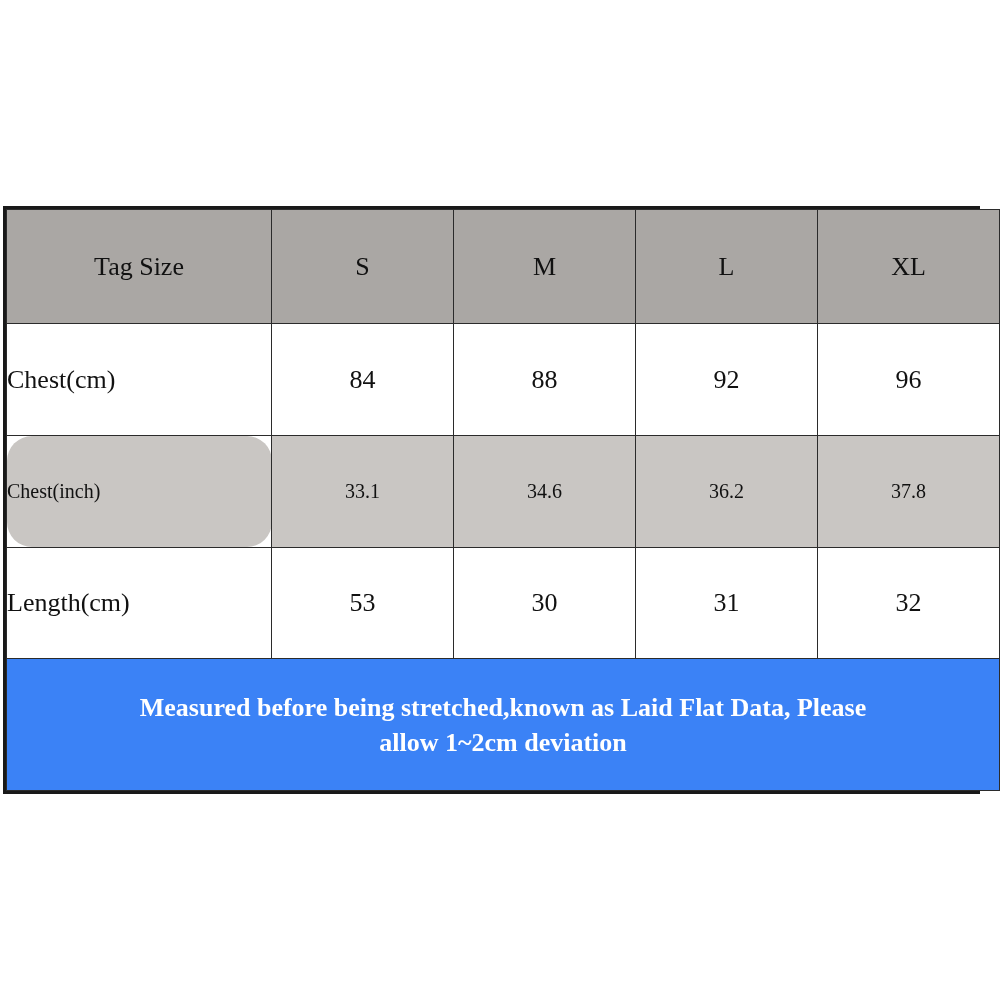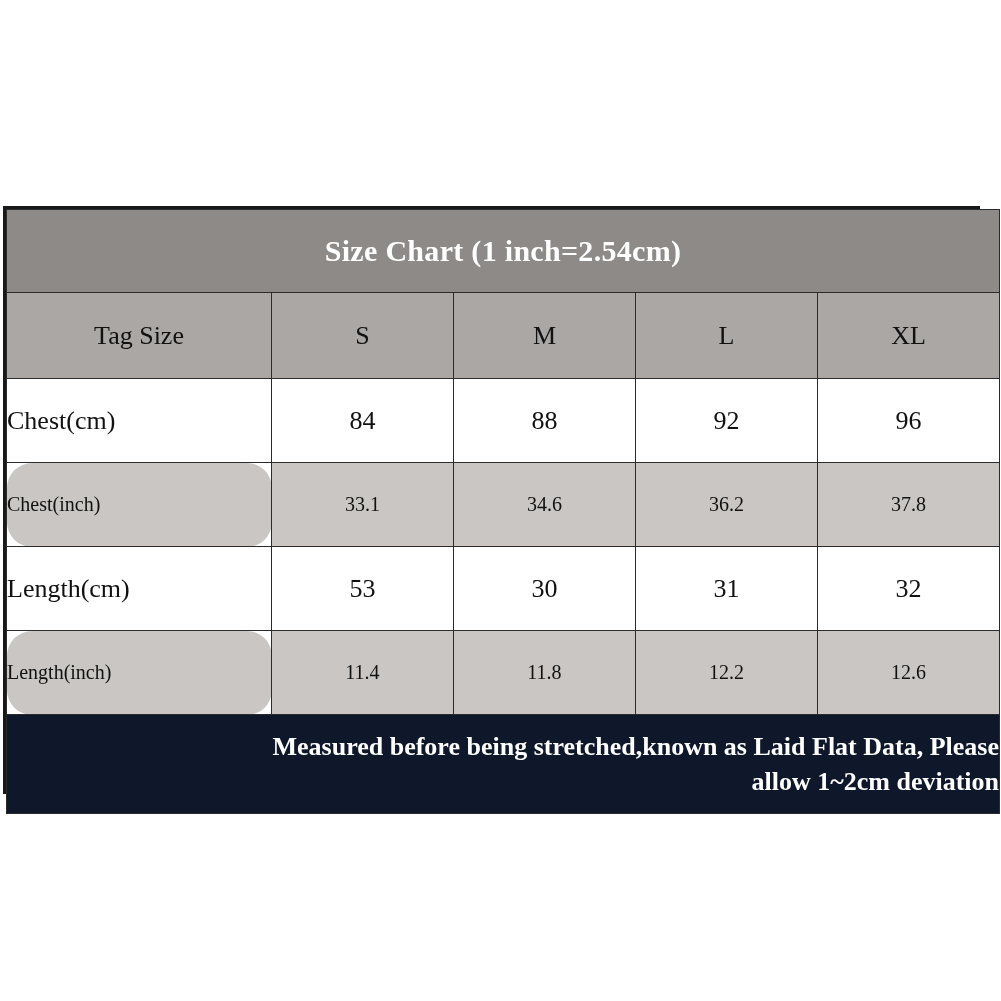--- a/index.html
+++ b/index.html
@@ -46,23 +46,23 @@
   .title-cell {
     background: #8d8a87;
     color: #ffffff;
     text-align: center;
     font-weight: bold;
     font-size: 30px;
     height: 82px;
     letter-spacing: 0.3px;
   }
   .footer-cell {
-    background: #0f172a;
+    background: #3b82f6;
     color: #ffffff;
-    text-align: right;
+    text-align: center;
     font-weight: bold;
     font-size: 26px;
     line-height: 1.35;
     height: 98px;
     padding: 4px 10px;
   }
   .hdr-row td {
     background: #aaa7a4;
     height: 85px;
     font-size: 26px;
@@ -105,23 +105,20 @@
   <div id="chart-wrap">
     <table class="size-chart">
       <colgroup>
         <col class="c-label">
         <col class="c-data">
         <col class="c-data">
         <col class="c-data">
         <col class="c-data">
       </colgroup>
       <tbody>
-        <tr>
-          <td class="title-cell" colspan="5">Size Chart (1 inch=2.54cm)</td>
-        </tr>
         <tr class="hdr-row">
           <td class="hdr-label">Tag Size</td>
           <td class="hdr-val">S</td>
           <td class="hdr-val">M</td>
           <td class="hdr-val">L</td>
           <td class="hdr-val">XL</td>
         </tr>
         <tr class="row-white">
           <td class="row-label">Chest(cm)</td>
           <td class="row-val">84</td>
@@ -136,27 +133,20 @@
           <td class="row-val">36.2</td>
           <td class="row-val">37.8</td>
         </tr>
         <tr class="row-white">
           <td class="row-label">Length(cm)</td>
           <td class="row-val">53</td>
           <td class="row-val">30</td>
           <td class="row-val">31</td>
           <td class="row-val">32</td>
         </tr>
-        <tr class="row-gray">
-          <td class="row-label">Length(inch)</td>
-          <td class="row-val">11.4</td>
-          <td class="row-val">11.8</td>
-          <td class="row-val">12.2</td>
-          <td class="row-val">12.6</td>
-        </tr>
         <tr>
           <td class="footer-cell" colspan="5">
             <div>Measured before being stretched,known as Laid Flat Data, Please</div>
             <div>allow 1~2cm deviation</div>
           </td>
         </tr>
       </tbody>
     </table>
   </div>
 </div>

